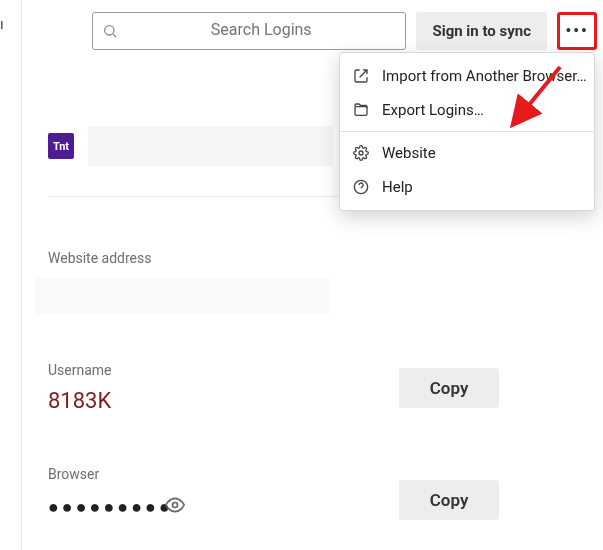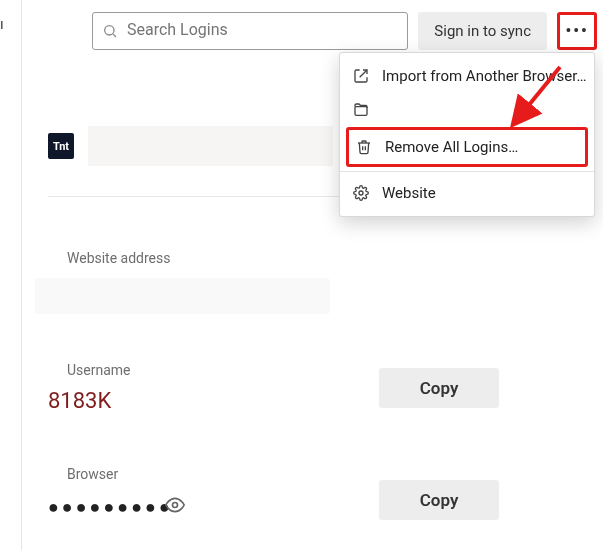--- a/index.html
+++ b/index.html
@@ -1,39 +1,39 @@
 <!DOCTYPE html>
 <html><head>
   <meta charset="utf-8">
   <style>
     * { box-sizing: border-box; margin: 0; padding: 0; font-family: -apple-system, BlinkMacSystemFont, "Segoe UI", Roboto, sans-serif; }
     body { width: 603px; height: 550px; background: #fff; position: relative; overflow: hidden; }
     .left-rail { position: absolute; left: 0; top: 0; width: 22px; height: 100%; border-right: 1px solid #e5e5e5; }
     .left-rail .nub { position: absolute; left: 0; top: 16px; font-size: 14px; color: #333; }
     .header { position: absolute; left: 22px; right: 0; top: 0; height: 62px; display: flex; align-items: center; padding: 10px 6px 10px 70px; gap: 10px; }
     .search-wrap { flex: 1 1 auto; position: relative; }
-    .search-input { width: 100%; height: 38px; border: 1px solid #9b9b9b; border-radius: 3px; padding: 0 10px 4px 34px; font-size: 16px; color: #333; outline: none; }
+    .search-input { width: 100%; height: 38px; border: 1px solid #9b9b9b; border-radius: 3px; padding: 0 10px 4px 34px; font-size: 16px; color: #333; outline: none; text-align: center; }
     .search-input::placeholder { color: #757575; }
     .search-icon { position: absolute; left: 10px; top: 50%; transform: translateY(-50%); pointer-events: none; color: #8a8a8a; }
-    .sync-btn { background: #ededed; border: none; border-radius: 3px; height: 38px; padding: 0 16px; font-weight: 400; font-size: 15px; color: #333; cursor: pointer; }
+    .sync-btn { background: #ededed; border: none; border-radius: 3px; height: 38px; padding: 0 16px; font-weight: 700; font-size: 15px; color: #333; cursor: pointer; }
     .more-btn { background: #fff; border: 3px solid #e61b1b; border-radius: 3px; height: 38px; width: 40px; display: flex; align-items: center; justify-content: center; cursor: pointer; }
     .dots { letter-spacing: 2px; font-weight: 700; font-size: 16px; line-height: 0; color: #333; }
     .login-row { position: absolute; left: 48px; top: 126px; display: flex; align-items: center; gap: 14px; }
-    .favicon { width: 26px; height: 26px; background: #0f172a; color: #fff; font-size: 11px; font-weight: 700; display: flex; align-items: center; justify-content: center; border-radius: 2px; }
+    .favicon { width: 26px; height: 26px; background: #4c1d95; color: #fff; font-size: 11px; font-weight: 700; display: flex; align-items: center; justify-content: center; border-radius: 2px; }
     .title-blur { width: 245px; height: 40px; background: #f7f4f4; }
     .divider { position: absolute; left: 48px; right: 48px; top: 196px; height: 1px; background: #e6e6e6; }
-    .section-label { position: absolute; left: 48px; color: #6e6e6e; font-size: 14px; margin-left: 19px; }
+    .section-label { position: absolute; left: 48px; color: #6e6e6e; font-size: 14px; }
     .website-label { top: 250px; }
     .addr-blur { position: absolute; left: 35px; top: 278px; width: 295px; height: 36px; background: #f9f9f9; border-radius: 3px; }
     .username-label { top: 362px; text-align: center; }
     .username-val { position: absolute; left: 48px; top: 388px; font-size: 22px; color: #7f1d1d; }
     .password-label { top: 466px; }
     .password-val { position: absolute; left: 48px; top: 496px; font-size: 18px; letter-spacing: 3px; color: #222; }
     .eye-btn { position: absolute; left: 165px; top: 495px; color: #666; cursor: pointer; }
-    .copy-btn { position: absolute; right: 104px; width: 120px; height: 40px; background: #ededed; border: none; border-radius: 3px; font-size: 17px; font-weight: 600; color: #333; cursor: pointer; }
+    .copy-btn { position: absolute; right: 104px; width: 100px; height: 40px; background: #ededed; border: none; border-radius: 3px; font-size: 17px; font-weight: 600; color: #333; cursor: pointer; }
     .copy-user { top: 368px; }
     .copy-pass { top: 480px; }
     .menu { position: absolute; right: 8px; top: 52px; width: 256px; background: #fff; border: 1px solid #d8d8d8; border-radius: 3px; box-shadow: 0 6px 20px rgba(0,0,0,0.18); padding: 6px 0; z-index: 50; }
     .menu-item { display: flex; align-items: center; gap: 12px; padding: 8px 12px; font-size: 15px; color: #222; cursor: pointer; white-space: nowrap; }
     .menu-item .mi-icon { width: 18px; height: 18px; flex: 0 0 18px; display: flex; align-items: center; justify-content: center; color: #444; }
     .menu-sep { height: 1px; background: #e3e3e3; margin: 4px 0; }
     .highlight { border: 3px solid #e61b1b; border-radius: 3px; margin: 0 6px; padding-left: 6px; padding-right: 6px; }
     .arrow { position: absolute; right: 38px; top: 62px; z-index: 60; pointer-events: none; }
     svg { display: block; }
   </style>
@@ -95,42 +95,41 @@
     </span>
     <span>Import from Another Browser…</span>
   </div>
   <div class="menu-item">
     <span class="mi-icon">
       <svg width="16" height="16" viewBox="0 0 24 24" fill="none" stroke="currentColor" stroke-width="2">
           <path d="M3 7V5a2 2 0 0 1 2-2h4l2 2h8a2 2 0 0 1 2 2v2"></path>
           <rect x="3" y="7" width="18" height="13" rx="2"></rect>
         </svg>
     </span>
-  </div>
-  <div class="menu-item highlight">
-    <span class="mi-icon">
-      <svg width="16" height="16" viewBox="0 0 24 24" fill="none" stroke="currentColor" stroke-width="2">
-          <polyline points="3 6 5 6 21 6"></polyline>
-          <path d="M19 6l-1 14a2 2 0 0 1-2 2H8a2 2 0 0 1-2-2L5 6"></path>
-          <path d="M10 11v6"></path>
-          <path d="M14 11v6"></path>
-          <path d="M9 6V4a1 1 0 0 1 1-1h4a1 1 0 0 1 1 1v2"></path>
-        </svg>
-    </span>
-    <span>Remove All Logins…</span>
+    <span>Export Logins…</span>
   </div>
   <div class="menu-sep"></div>
   <div class="menu-item">
     <span class="mi-icon">
       <svg width="16" height="16" viewBox="0 0 24 24" fill="none" stroke="currentColor" stroke-width="2">
           <circle cx="12" cy="12" r="3"></circle>
           <path d="M19.4 15a1.7 1.7 0 0 0 .34 1.87l.06.06a2 2 0 1 1-2.83 2.83l-.06-.06a1.7 1.7 0 0 0-1.87-.34 1.7 1.7 0 0 0-1 1.56V21a2 2 0 1 1-4 0v-.09a1.7 1.7 0 0 0-1-1.56 1.7 1.7 0 0 0-1.87.34l-.06.06a2 2 0 1 1-2.83-2.83l.06-.06a1.7 1.7 0 0 0 .34-1.87 1.7 1.7 0 0 0-1.56-1H3a2 2 0 1 1 0-4h.09a1.7 1.7 0 0 0 1.56-1 1.7 1.7 0 0 0-.34-1.87l-.06-.06a2 2 0 1 1 2.83-2.83l.06.06a1.7 1.7 0 0 0 1.87.34H9a1.7 1.7 0 0 0 1-1.56V3a2 2 0 1 1 4 0v.09a1.7 1.7 0 0 0 1 1.56 1.7 1.7 0 0 0 1.87-.34l.06-.06a2 2 0 1 1 2.83 2.83l-.06.06a1.7 1.7 0 0 0-.34 1.87V9a1.7 1.7 0 0 0 1.56 1H21a2 2 0 1 1 0 4h-.09a1.7 1.7 0 0 0-1.56 1z"></path>
         </svg>
     </span>
     <span>Website</span>
+  </div>
+  <div class="menu-item">
+    <span class="mi-icon">
+      <svg width="16" height="16" viewBox="0 0 24 24" fill="none" stroke="currentColor" stroke-width="2">
+          <circle cx="12" cy="12" r="10"></circle>
+          <path d="M9.09 9a3 3 0 1 1 5.82 1c0 2-3 2-3 4"></path>
+          <line x1="12" y1="17" x2="12" y2="17.01"></line>
+        </svg>
+    </span>
+    <span>Help</span>
   </div>
 </div>
 
 <div class="arrow">
   <svg width="60" height="70" viewBox="0 0 60 70">
       <defs>
         <marker id="ah" markerWidth="8" markerHeight="8" refX="6" refY="4" orient="auto">
           <path d="M0,0 L8,4 L0,8 z" fill="#e61b1b"></path>
         </marker>
       </defs>

